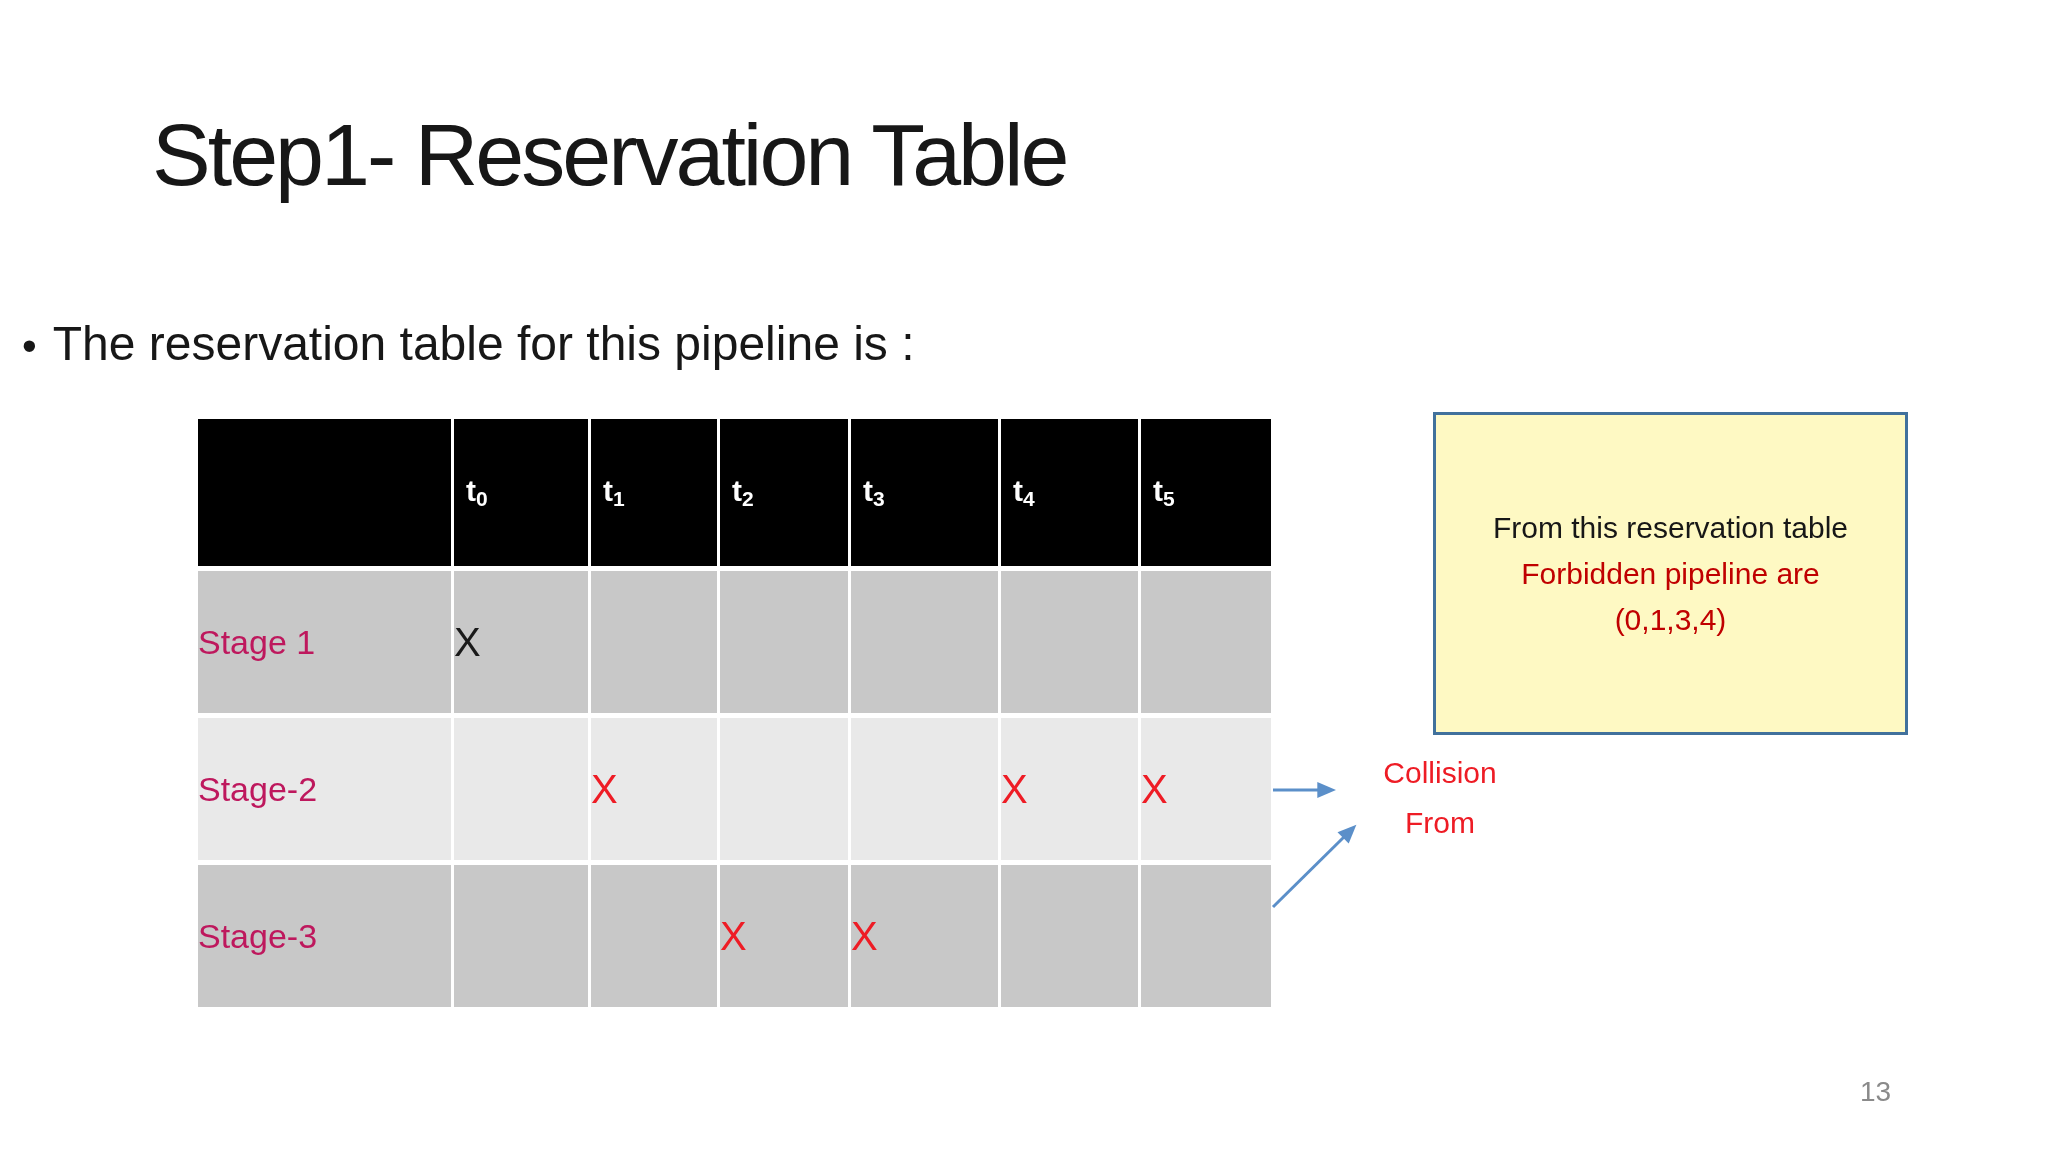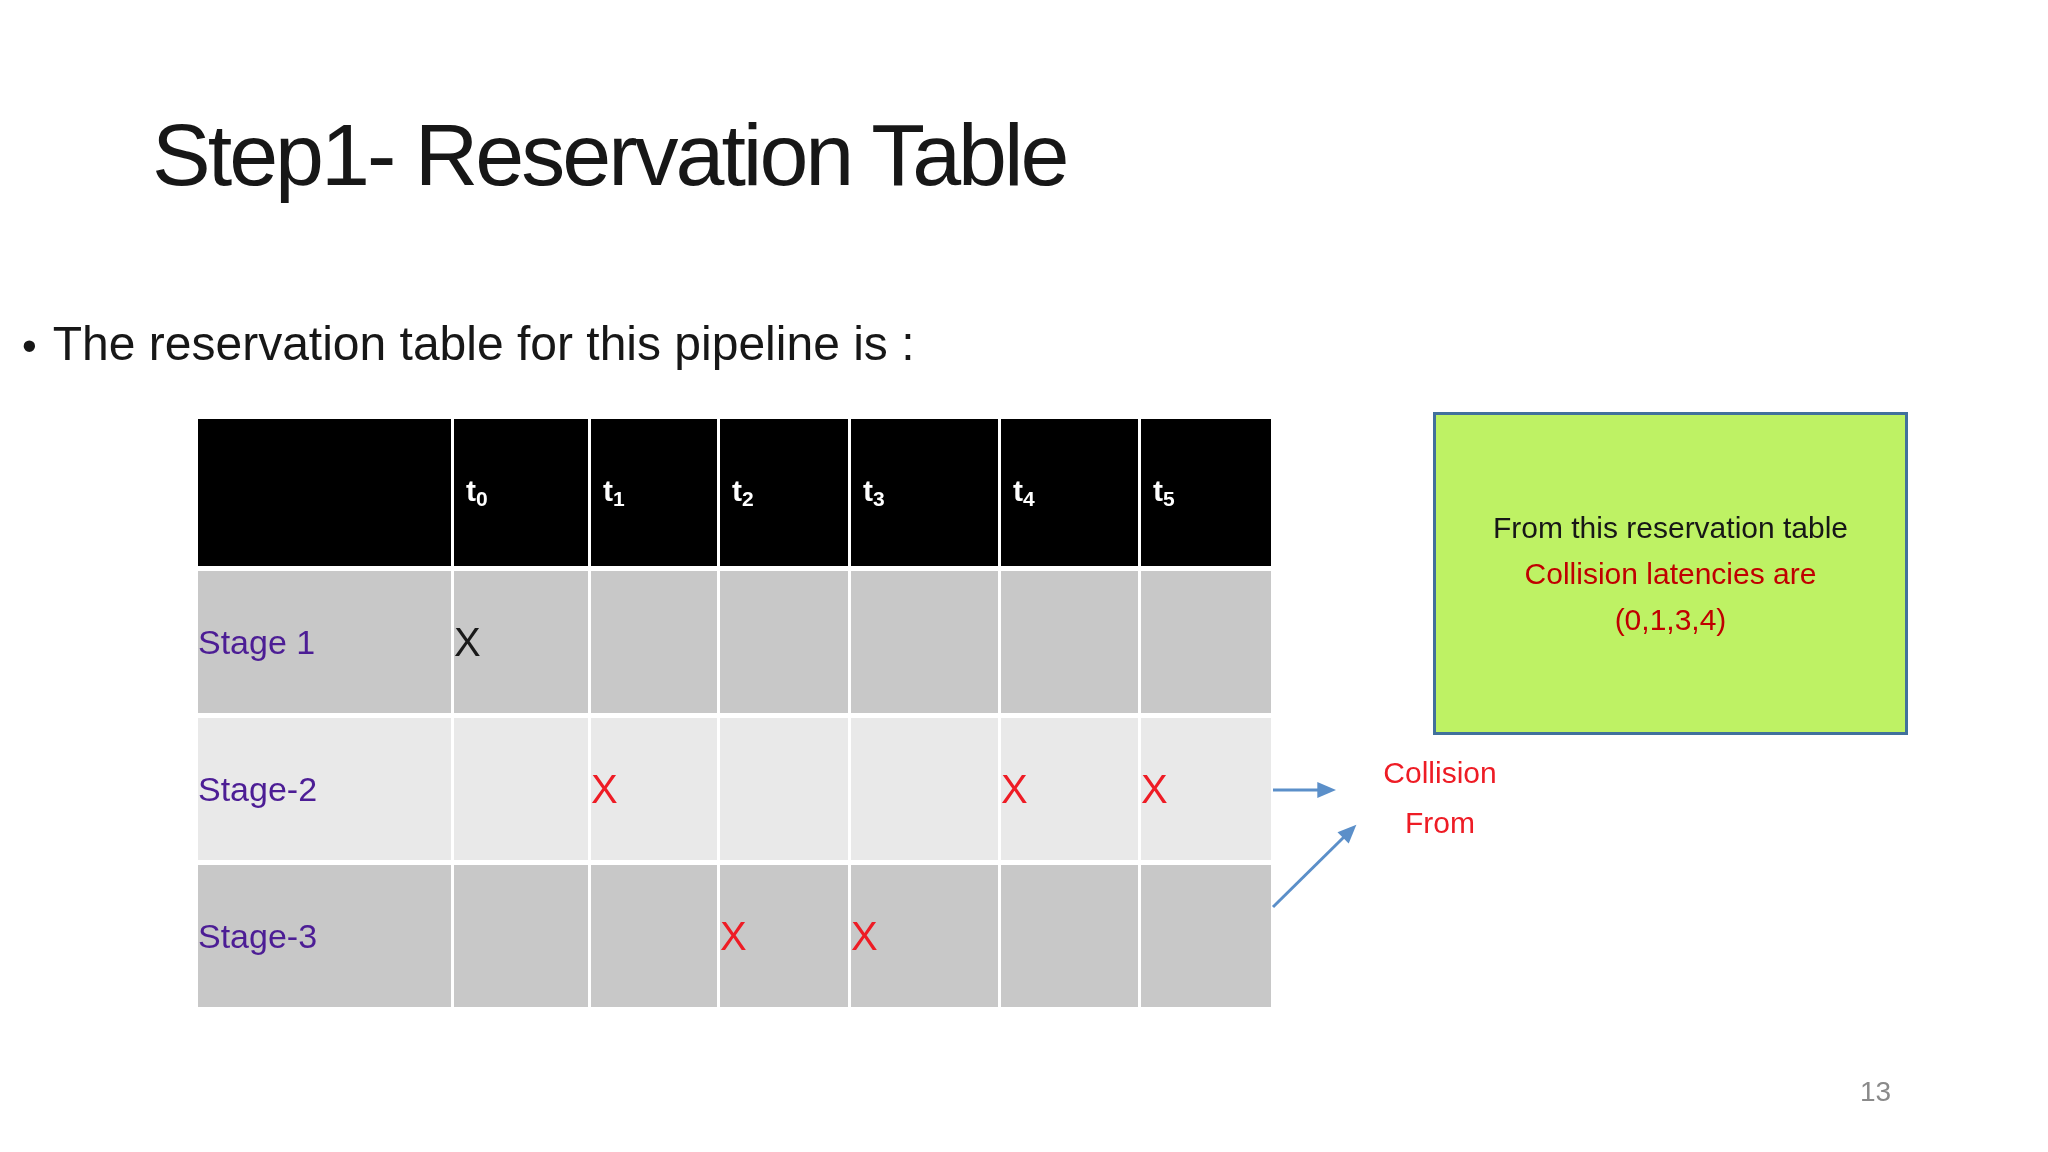--- a/index.html
+++ b/index.html
@@ -24,27 +24,27 @@
     border-left:3px solid #ffffff;border-right:3px solid #ffffff;
     border-top:5px solid #ffffff;border-bottom:5px solid #ffffff;
     vertical-align:middle;text-align:left;padding:0;
   }
   tr.header-row{height:152px;}
   tr.stage-row{height:147px;}
   tr.header-row th{background:#000000;color:#ffffff;font-size:30px;font-weight:700;padding-left:12px;}
   tr.header-row th sub{font-size:21px;vertical-align:-0.25em;font-weight:700;}
   tr.row-dark td{background:#c8c8c8;}
   tr.row-light td{background:#e9e9e9;}
-  td.label-cell{padding-left:64px;font-size:34px;color:#4c1d95;}
+  td.label-cell{padding-left:64px;font-size:34px;color:#be185d;}
   td.x-cell{padding-left:22px;font-size:40px;}
   td.x-black{color:#1a1a1a;}
   td.x-red{color:#ee1c25;}
   .callout{
     position:absolute;left:1433px;top:412px;width:475px;height:323px;
-    box-sizing:border-box;border:3px solid #41719c;background:#bef264;
+    box-sizing:border-box;border:3px solid #41719c;background:#fef9c3;
     text-align:center;padding-top:90px;font-size:30px;line-height:46px;
   }
   .callout .line-black{color:#171717;}
   .callout .line-red{color:#c00000;}
   .collision-label{
     position:absolute;left:1340px;top:748px;width:200px;text-align:center;
     font-size:30px;line-height:50px;color:#ee1c25;
   }
   .arrow-layer{position:absolute;left:0;top:0;width:2048px;height:1152px;pointer-events:none;}
   .page-number{
@@ -108,21 +108,21 @@
       <td class="x-cell x-red">X</td>
       <td class="x-cell x-red">X</td>
       <td class="x-cell x-red"></td>
       <td class="x-cell x-red"></td>
     </tr>
   </tbody>
     </table>
 
   <div class="callout">
     <div class="line-black">From this reservation table</div>
-    <div class="line-red">Collision latencies are</div>
+    <div class="line-red">Forbidden pipeline are</div>
     <div class="line-red">(0,1,3,4)</div>
   </div>
 
   <svg class="arrow-layer" viewBox="0 0 2048 1152">
     <defs>
       <marker id="ah" markerWidth="8" markerHeight="7" refX="1" refY="0" orient="auto" viewBox="-1 -3.5 9 7">
         <path d="M0,-3 L7,0 L0,3 Z" fill="#5b8fc9"></path>
       </marker>
     </defs>
     <line x1="1273" y1="790" x2="1320" y2="790" stroke="#5b8fc9" stroke-width="3" marker-end="url(#ah)"></line>

